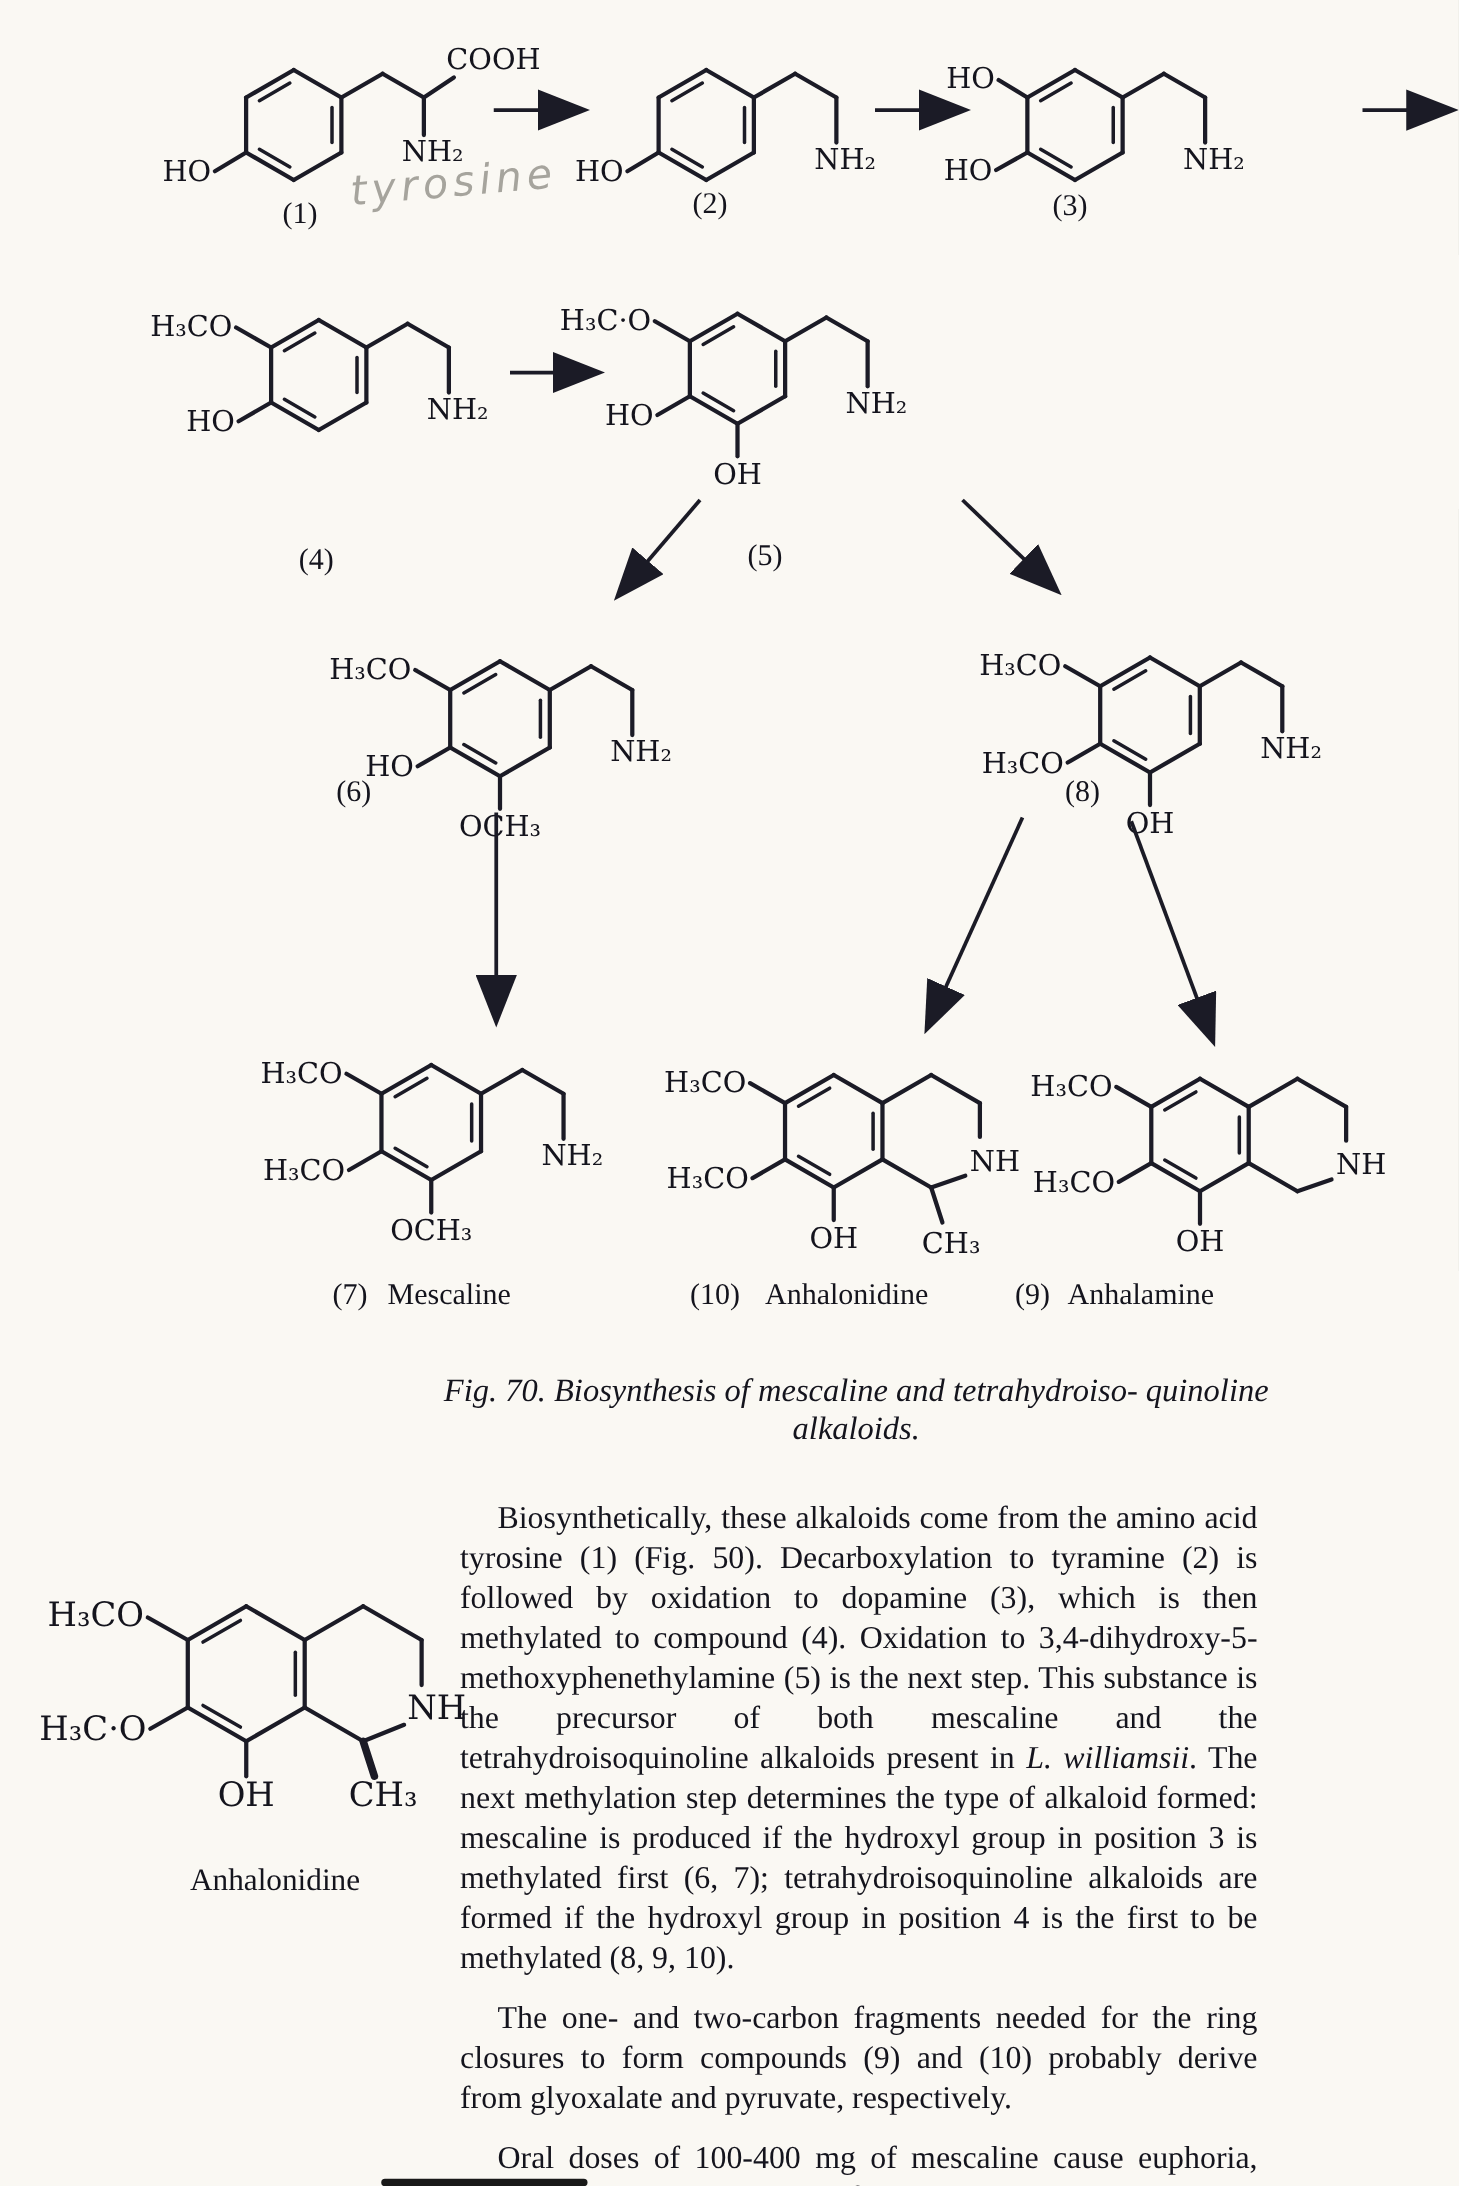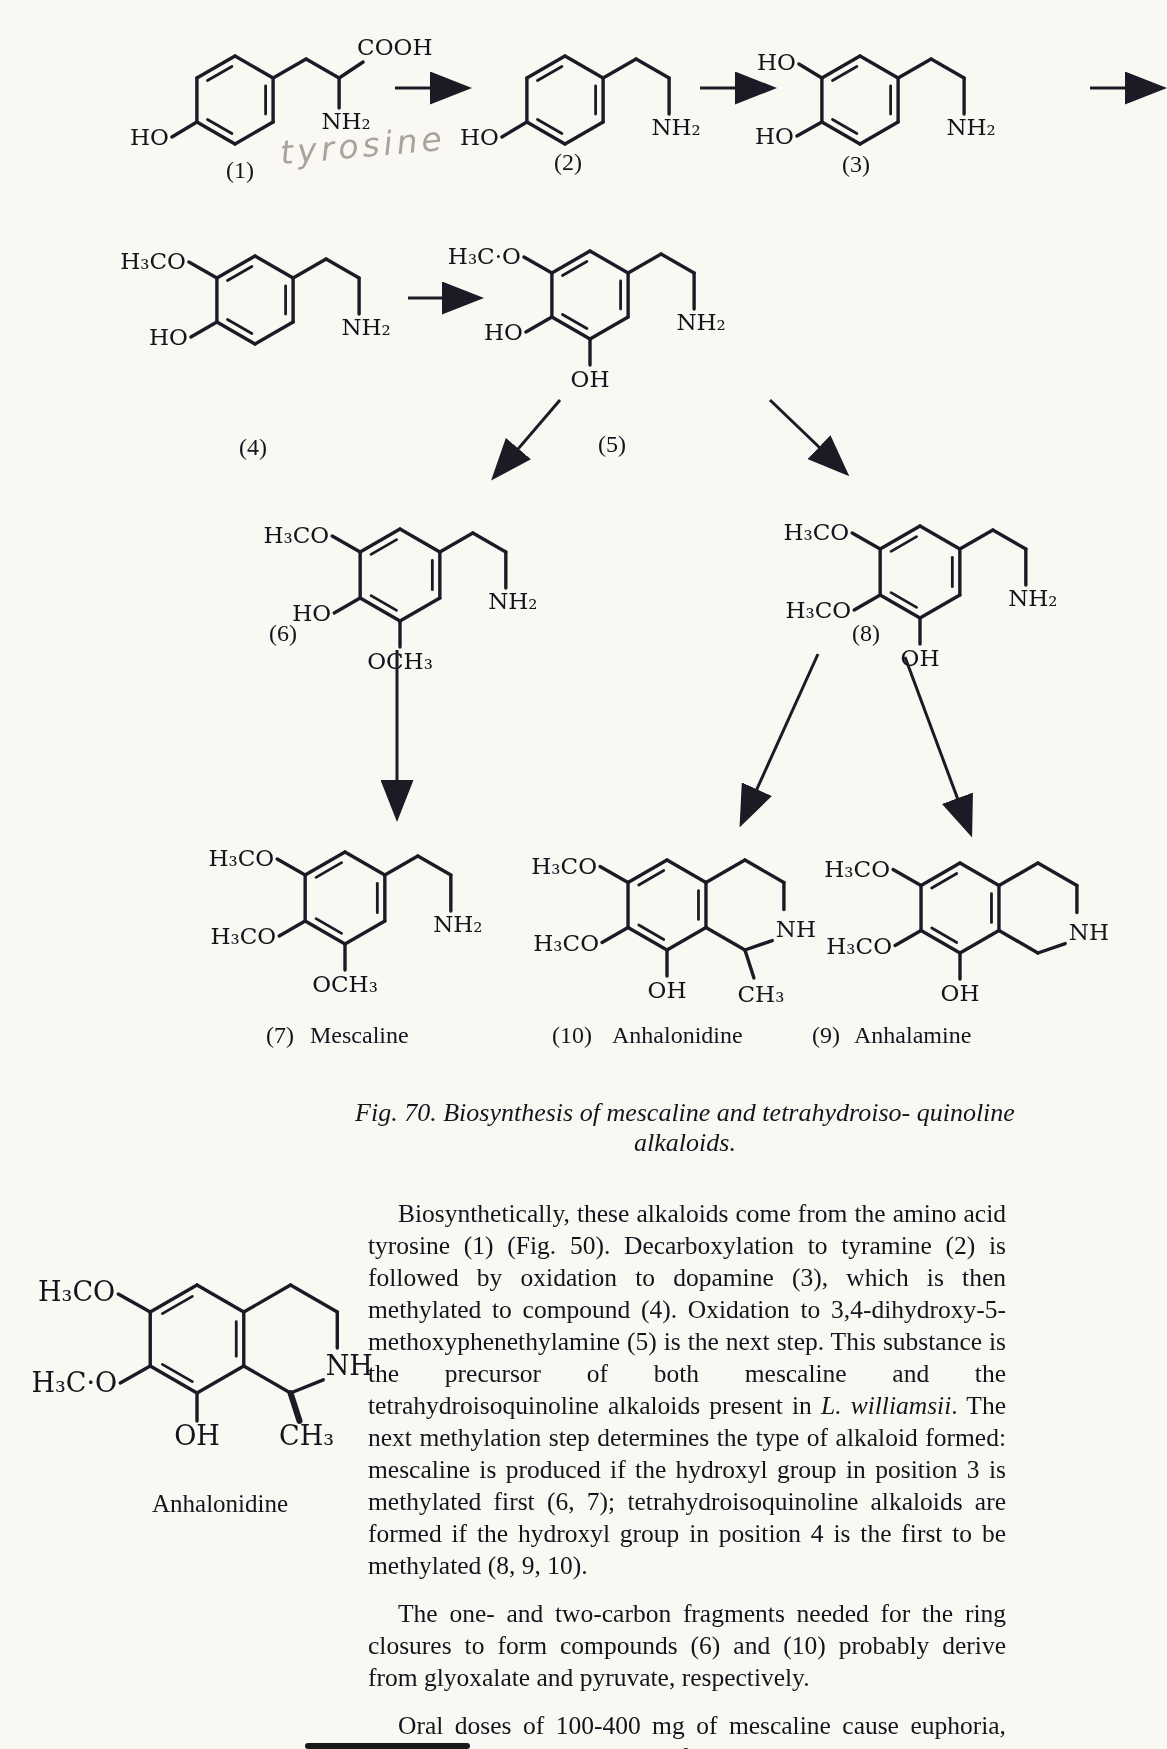--- a/index.html
+++ b/index.html
@@ -298,18 +298,18 @@
         <text x="152" y="1512" text-anchor="start" class="num" font-size="25">Anhalonidine</text>
       </g>
     </svg>
 
   <div class="hand">tyrosine</div>
 
   <div class="caption">Fig. 70. Biosynthesis of mescaline and tetrahydroiso- quinoline alkaloids.</div>
 
   <div class="bodytext">
     <p><span>Biosynthetically, these alkaloids come from the amino acid tyrosine (1) (Fig. 50). Decarboxylation to tyramine (2) is followed by oxidation to dopamine (3), which is then methylated to compound (4). Oxidation to 3,4-dihydroxy-5-methoxyphenethylamine (5) is the next step. This substance is the precursor of both mescaline and the tetrahydroisoquinoline alkaloids present in </span><i>L. williamsii</i><span>. The next methylation step determines the type of alkaloid formed: mescaline is produced if the hydroxyl group in position 3 is methylated first (6, 7); tetrahydroisoquinoline alkaloids are formed if the hydroxyl group in position 4 is the first to be methylated (8, 9, 10).</span></p>
-    <p>The one- and two-carbon fragments needed for the ring closures to form compounds (6) and (10) probably derive from glyoxalate and pyruvate, respectively.</p>
+    <p>The one- and two-carbon fragments needed for the ring closures to form compounds (9) and (10) probably derive from glyoxalate and pyruvate, respectively.</p>
     <p>Oral doses of 100-400 mg of mescaline cause euphoria, changes in the conception of time, and brilliant, coloured hallucinations. Mescaline has been used to induce model psychoses in studying the aetiology of mental diseases.</p>
   </div>
 
   <div class="smudge"></div>
 </div>
 
 </body></html>

